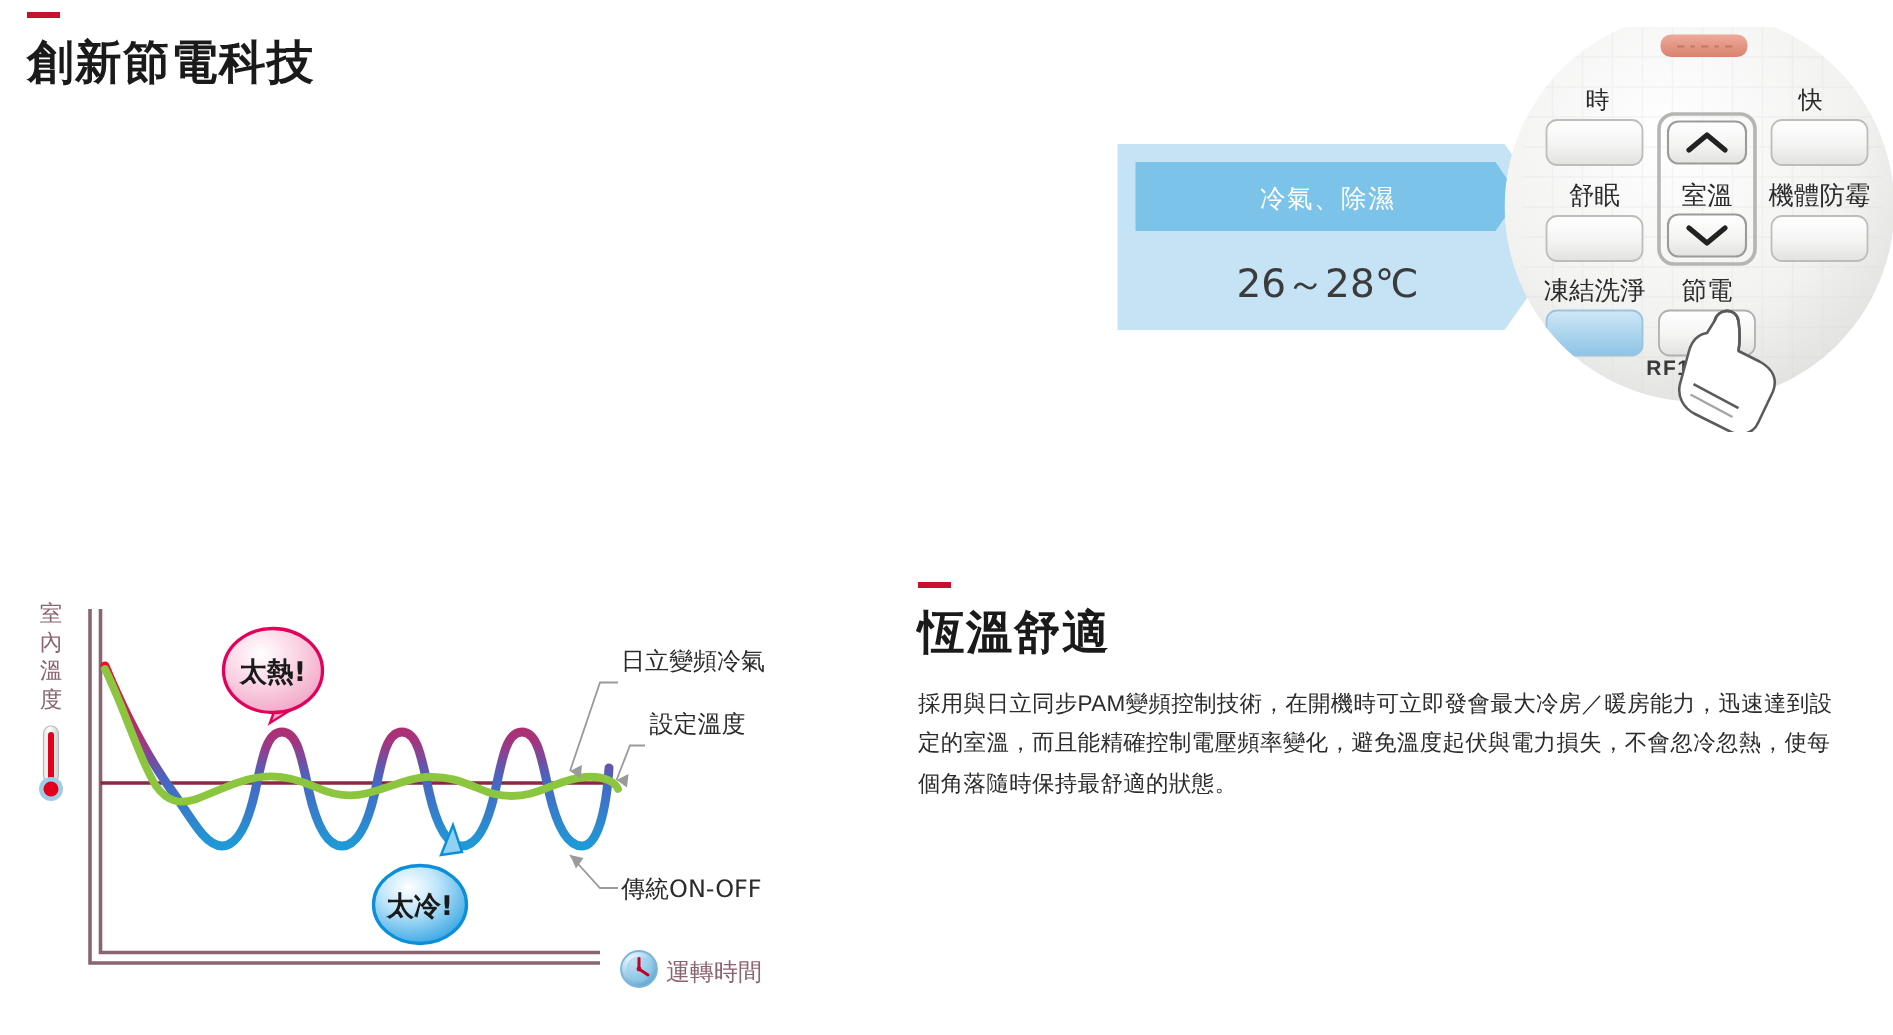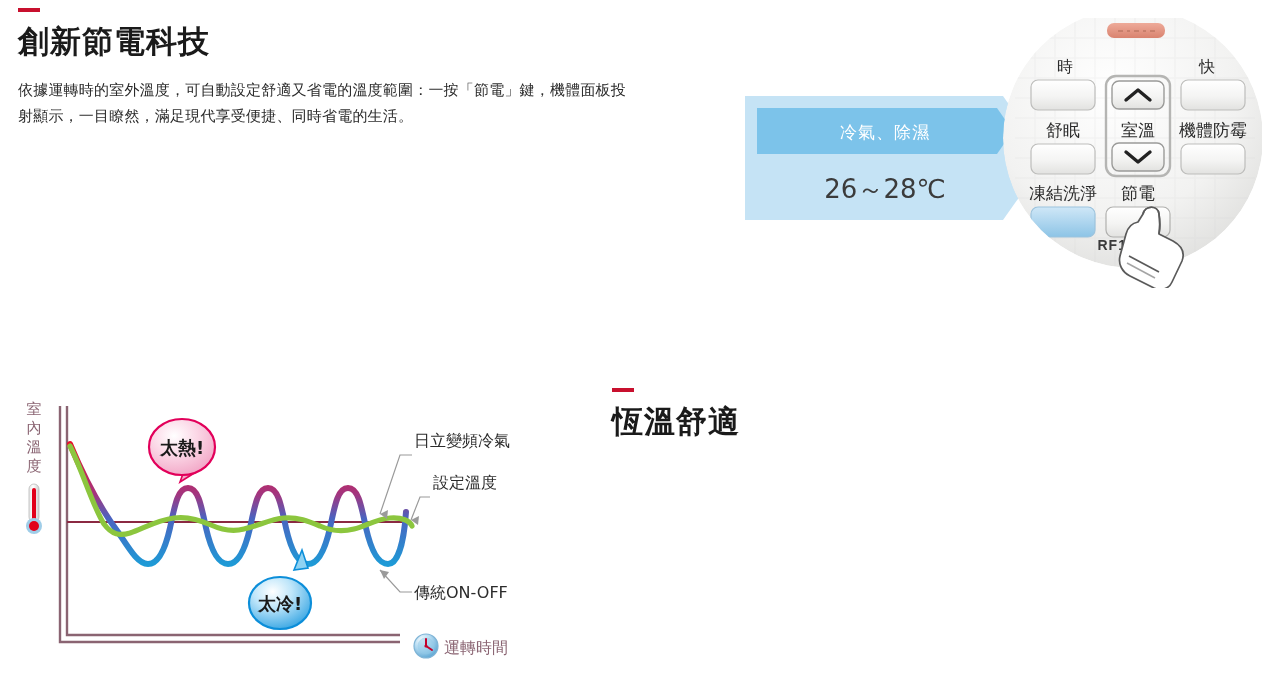--- a/index.html
+++ b/index.html
@@ -69,21 +69,20 @@
   #temp-chart svg { display: block; }
 
   .svg-cjk { font-family: "DejaVu Sans", "Liberation Sans", sans-serif; }
 </style>
 </head>
 <body>
 
 <div class="section" id="block-innovation">
   <div class="accent-dash"></div>
   <h2 class="sec-title">創新節電科技</h2>
-  <p class="sec-body">依據運轉時的室外溫度，可自動設定舒適又省電的溫度範圍：一按「節電」鍵，機體面板投射顯示，一目瞭然，滿足現代享受便捷、同時省電的生活。</p>
 </div>
 
 <div id="remote-figure">
   <svg width="527" height="270" viewBox="0 0 527 270" xmlns="http://www.w3.org/2000/svg">
     <defs>
       <radialGradient id="remoteFace" cx="42%" cy="32%" r="78%">
         <stop offset="0%" stop-color="#ffffff"></stop>
         <stop offset="62%" stop-color="#f2f2f1"></stop>
         <stop offset="100%" stop-color="#dcdcda"></stop>
       </radialGradient>
@@ -293,13 +292,14 @@
         <circle cx="418" cy="254" r="1.6" fill="#c4002b"></circle>
       </g>
       <text class="svg-cjk" x="436" y="261" font-size="16" fill="#8a6472">運轉時間</text>
     </g>
   </svg>
 </div>
 
 <div class="section" id="block-comfort">
   <div class="accent-dash"></div>
   <h2 class="sec-title">恆溫舒適</h2>
+  <p class="sec-body">採用與日立同步PAM變頻控制技術，在開機時可立即發會最大冷房／暖房能力，迅速達到設定的室溫，而且能精確控制電壓頻率變化，避免溫度起伏與電力損失，不會忽冷忽熱，使每個角落隨時保持最舒適的狀態。</p>
 </div>
 
 </body></html>

